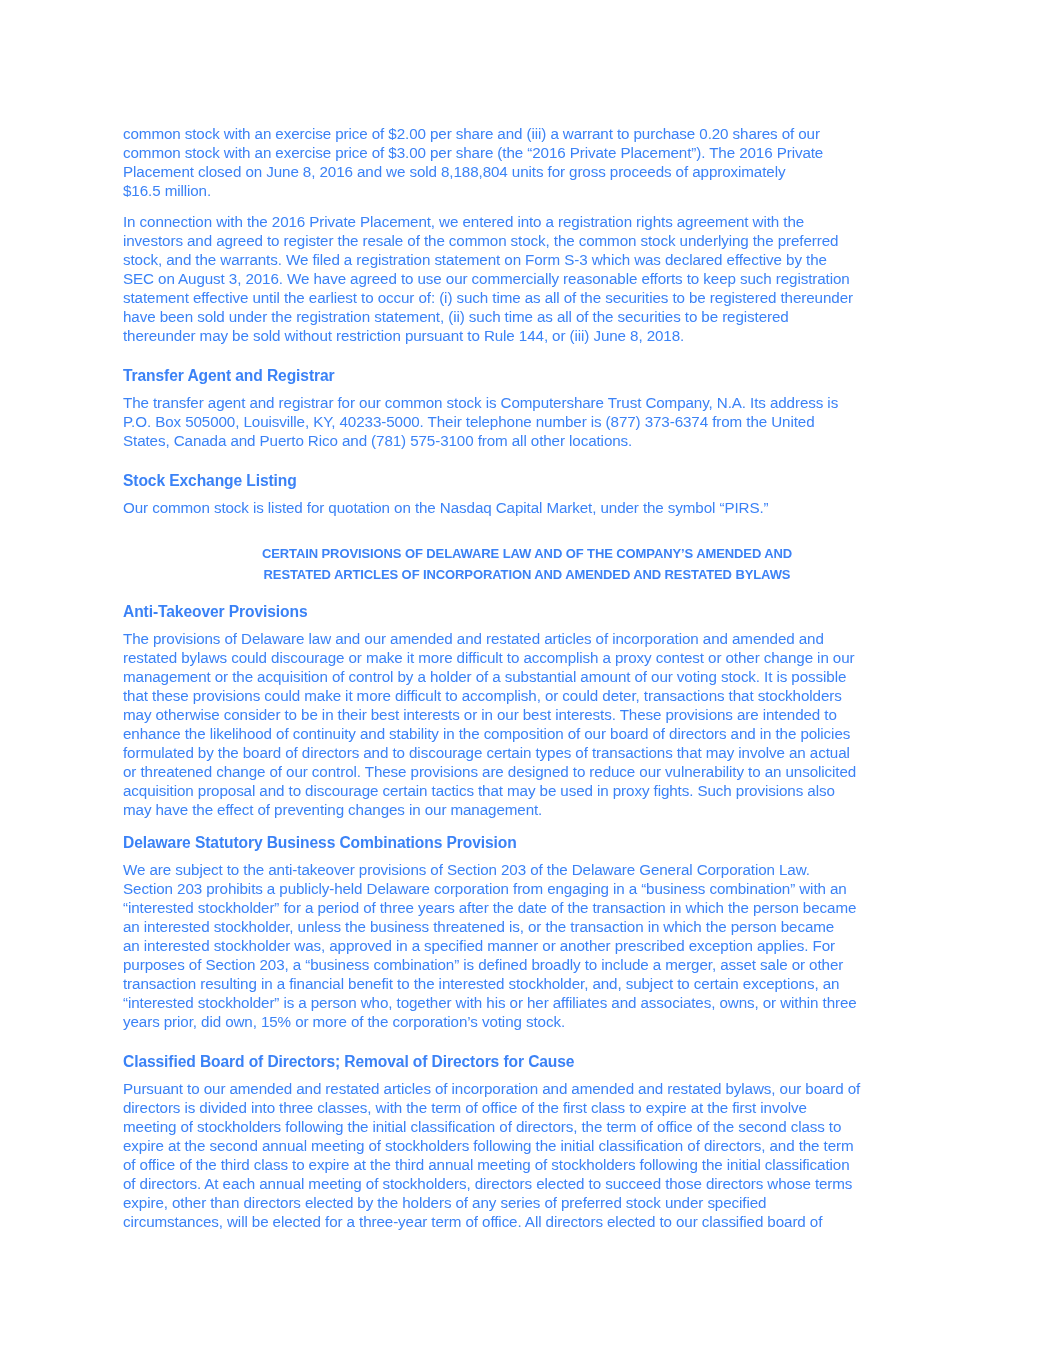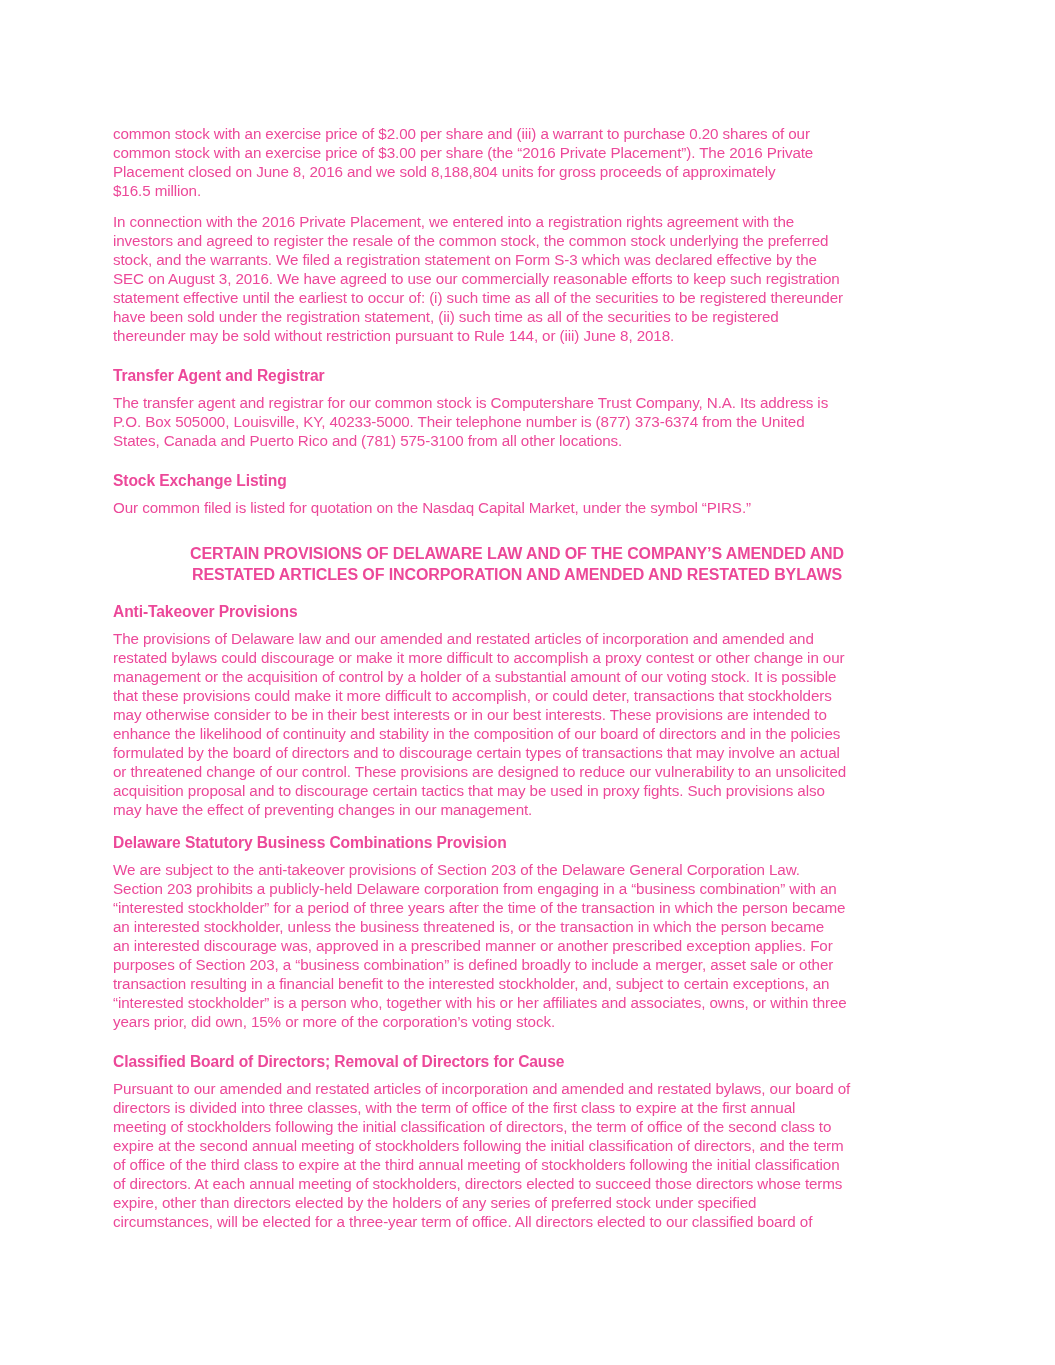--- a/index.html
+++ b/index.html
@@ -1,26 +1,26 @@
 <!DOCTYPE html>
 <html><head>
 <meta charset="utf-8">
 <style>
   html, body { margin: 0; padding: 0; background: #ffffff; }
   body { width: 1055px; height: 1365px; position: relative; overflow: hidden; }
   .page {
-    position: absolute; left: 113px; top: 124px; width: 820px;
-    font-family: "Liberation Sans", sans-serif; color: #ec4899;
+    position: absolute; left: 123px; top: 124px; width: 820px;
+    font-family: "Liberation Sans", sans-serif; color: #3b82f6;
     font-size: 15.2px; line-height: 19px; letter-spacing: -0.1px;
   }
   .para { margin: 0 0 12px 0; }
   .line { display: block; white-space: nowrap; }
   .heading { font-weight: bold; font-size: 15.6px; margin: 8px 0 8px 0; line-height: 19px; }
   .section-title {
-    font-weight: bold; text-align: center; font-size: 16px; line-height: 21px;
+    font-weight: bold; text-align: center; font-size: 13px; line-height: 21px;
     margin: 0 0 17px 0; width: 808px;
   }
 </style>
 </head>
 <body>
 
 <div class="page">
 
   <div class="para">
     <span class="line">common stock with an exercise price of $2.00 per share and (iii) a warrant to purchase 0.20 shares of our</span>
@@ -41,21 +41,21 @@
 
   <div class="heading">Transfer Agent and Registrar</div>
   <div class="para" style="margin-bottom:21px;">
     <span class="line">The transfer agent and registrar for our common stock is Computershare Trust Company, N.A. Its address is</span>
     <span class="line">P.O. Box 505000, Louisville, KY, 40233-5000. Their telephone number is (877) 373-6374 from the United</span>
     <span class="line">States, Canada and Puerto Rico and (781) 575-3100 from all other locations.</span>
   </div>
 
   <div class="heading">Stock Exchange Listing</div>
   <div class="para" style="margin-bottom:26px;">
-    <span class="line">Our common filed is listed for quotation on the Nasdaq Capital Market, under the symbol “PIRS.”</span>
+    <span class="line">Our common stock is listed for quotation on the Nasdaq Capital Market, under the symbol “PIRS.”</span>
   </div>
 
   <div class="section-title">
     <span class="line">CERTAIN PROVISIONS OF DELAWARE LAW AND OF THE COMPANY’S AMENDED AND</span>
     <span class="line">RESTATED ARTICLES OF INCORPORATION AND AMENDED AND RESTATED BYLAWS</span>
   </div>
 
   <div class="heading">Anti-Takeover Provisions</div>
   <div class="para" style="margin-bottom:14px;">
     <span class="line">The provisions of Delaware law and our amended and restated articles of incorporation and amended and</span>
@@ -67,33 +67,33 @@
     <span class="line">formulated by the board of directors and to discourage certain types of transactions that may involve an actual</span>
     <span class="line">or threatened change of our control. These provisions are designed to reduce our vulnerability to an unsolicited</span>
     <span class="line">acquisition proposal and to discourage certain tactics that may be used in proxy fights. Such provisions also</span>
     <span class="line">may have the effect of preventing changes in our management.</span>
   </div>
 
   <div class="heading">Delaware Statutory Business Combinations Provision</div>
   <div class="para" style="margin-bottom:21px;">
     <span class="line">We are subject to the anti-takeover provisions of Section 203 of the Delaware General Corporation Law.</span>
     <span class="line">Section 203 prohibits a publicly-held Delaware corporation from engaging in a “business combination” with an</span>
-    <span class="line">“interested stockholder” for a period of three years after the time of the transaction in which the person became</span>
+    <span class="line">“interested stockholder” for a period of three years after the date of the transaction in which the person became</span>
     <span class="line">an interested stockholder, unless the business threatened is, or the transaction in which the person became</span>
-    <span class="line">an interested discourage was, approved in a prescribed manner or another prescribed exception applies. For</span>
+    <span class="line">an interested stockholder was, approved in a specified manner or another prescribed exception applies. For</span>
     <span class="line">purposes of Section 203, a “business combination” is defined broadly to include a merger, asset sale or other</span>
     <span class="line">transaction resulting in a financial benefit to the interested stockholder, and, subject to certain exceptions, an</span>
     <span class="line">“interested stockholder” is a person who, together with his or her affiliates and associates, owns, or within three</span>
     <span class="line">years prior, did own, 15% or more of the corporation’s voting stock.</span>
   </div>
 
   <div class="heading">Classified Board of Directors; Removal of Directors for Cause</div>
   <div class="para">
     <span class="line">Pursuant to our amended and restated articles of incorporation and amended and restated bylaws, our board of</span>
-    <span class="line">directors is divided into three classes, with the term of office of the first class to expire at the first annual</span>
+    <span class="line">directors is divided into three classes, with the term of office of the first class to expire at the first involve</span>
     <span class="line">meeting of stockholders following the initial classification of directors, the term of office of the second class to</span>
     <span class="line">expire at the second annual meeting of stockholders following the initial classification of directors, and the term</span>
     <span class="line">of office of the third class to expire at the third annual meeting of stockholders following the initial classification</span>
     <span class="line">of directors. At each annual meeting of stockholders, directors elected to succeed those directors whose terms</span>
     <span class="line">expire, other than directors elected by the holders of any series of preferred stock under specified</span>
     <span class="line">circumstances, will be elected for a three-year term of office. All directors elected to our classified board of</span>
   </div>
 
 </div>
 

